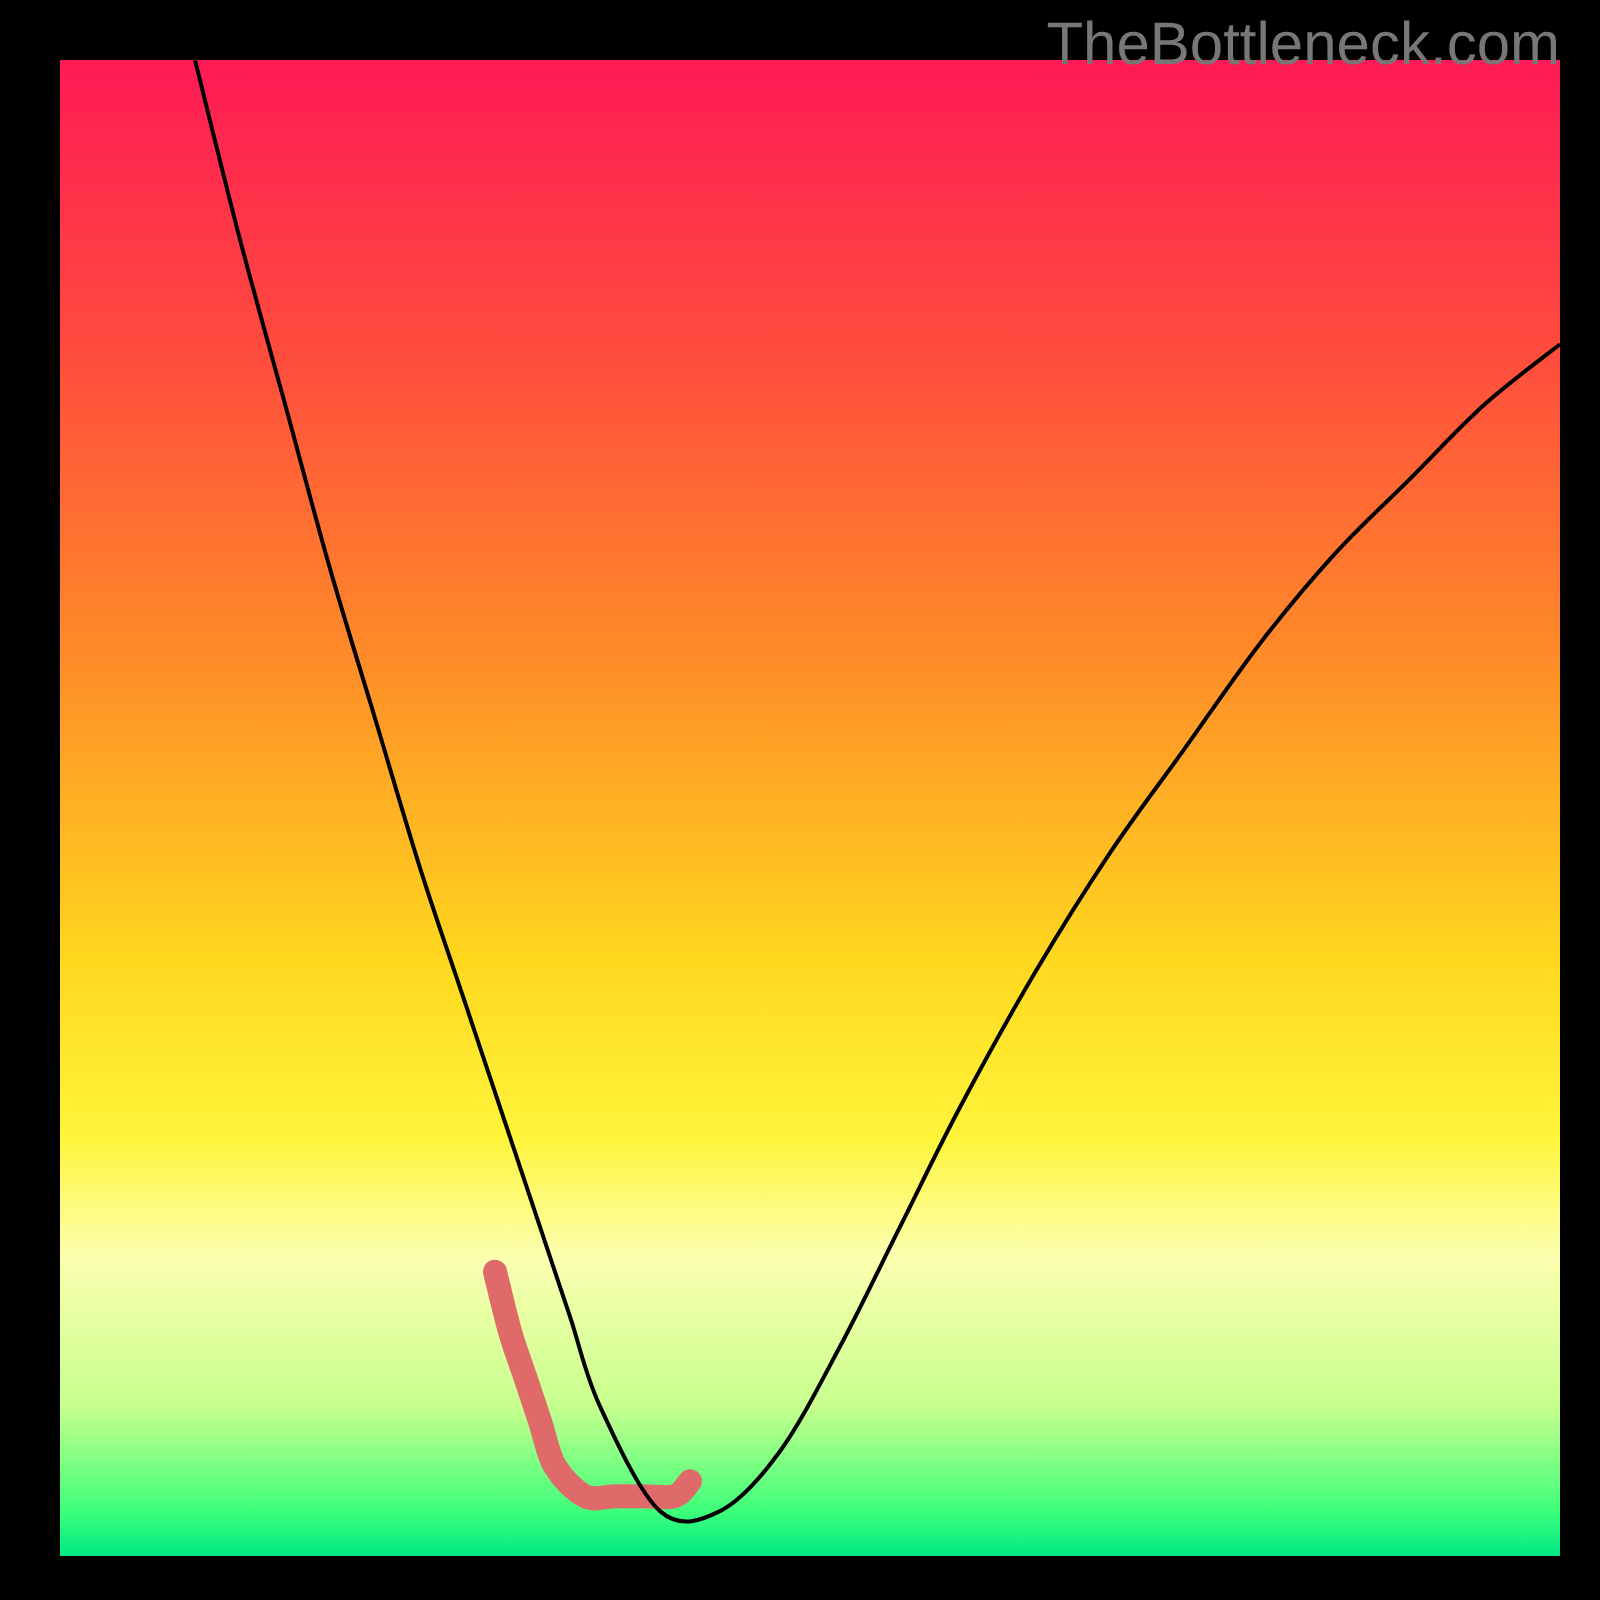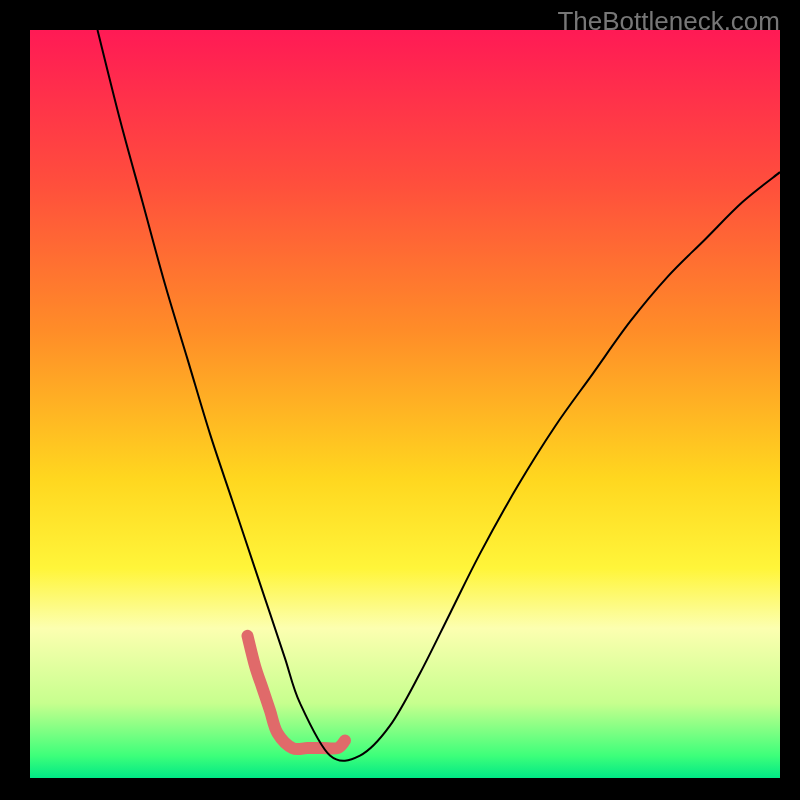--- a/index.html
+++ b/index.html
@@ -9,21 +9,21 @@
     height: 800px;
     background: black;
     position: relative;
     font-family: Arial, sans-serif;
   }
   .watermark {
     position: absolute;
     top: 6px;
     right: 20px;
     color: #777;
-    font-size: 26px;
+    font-size: 30px;
     font-weight: normal;
     z-index: 10;
   }
   .plot-container {
     position: absolute;
     left: 30px;
     top: 30px;
     width: 750px;
     height: 748px;
     overflow: hidden;

